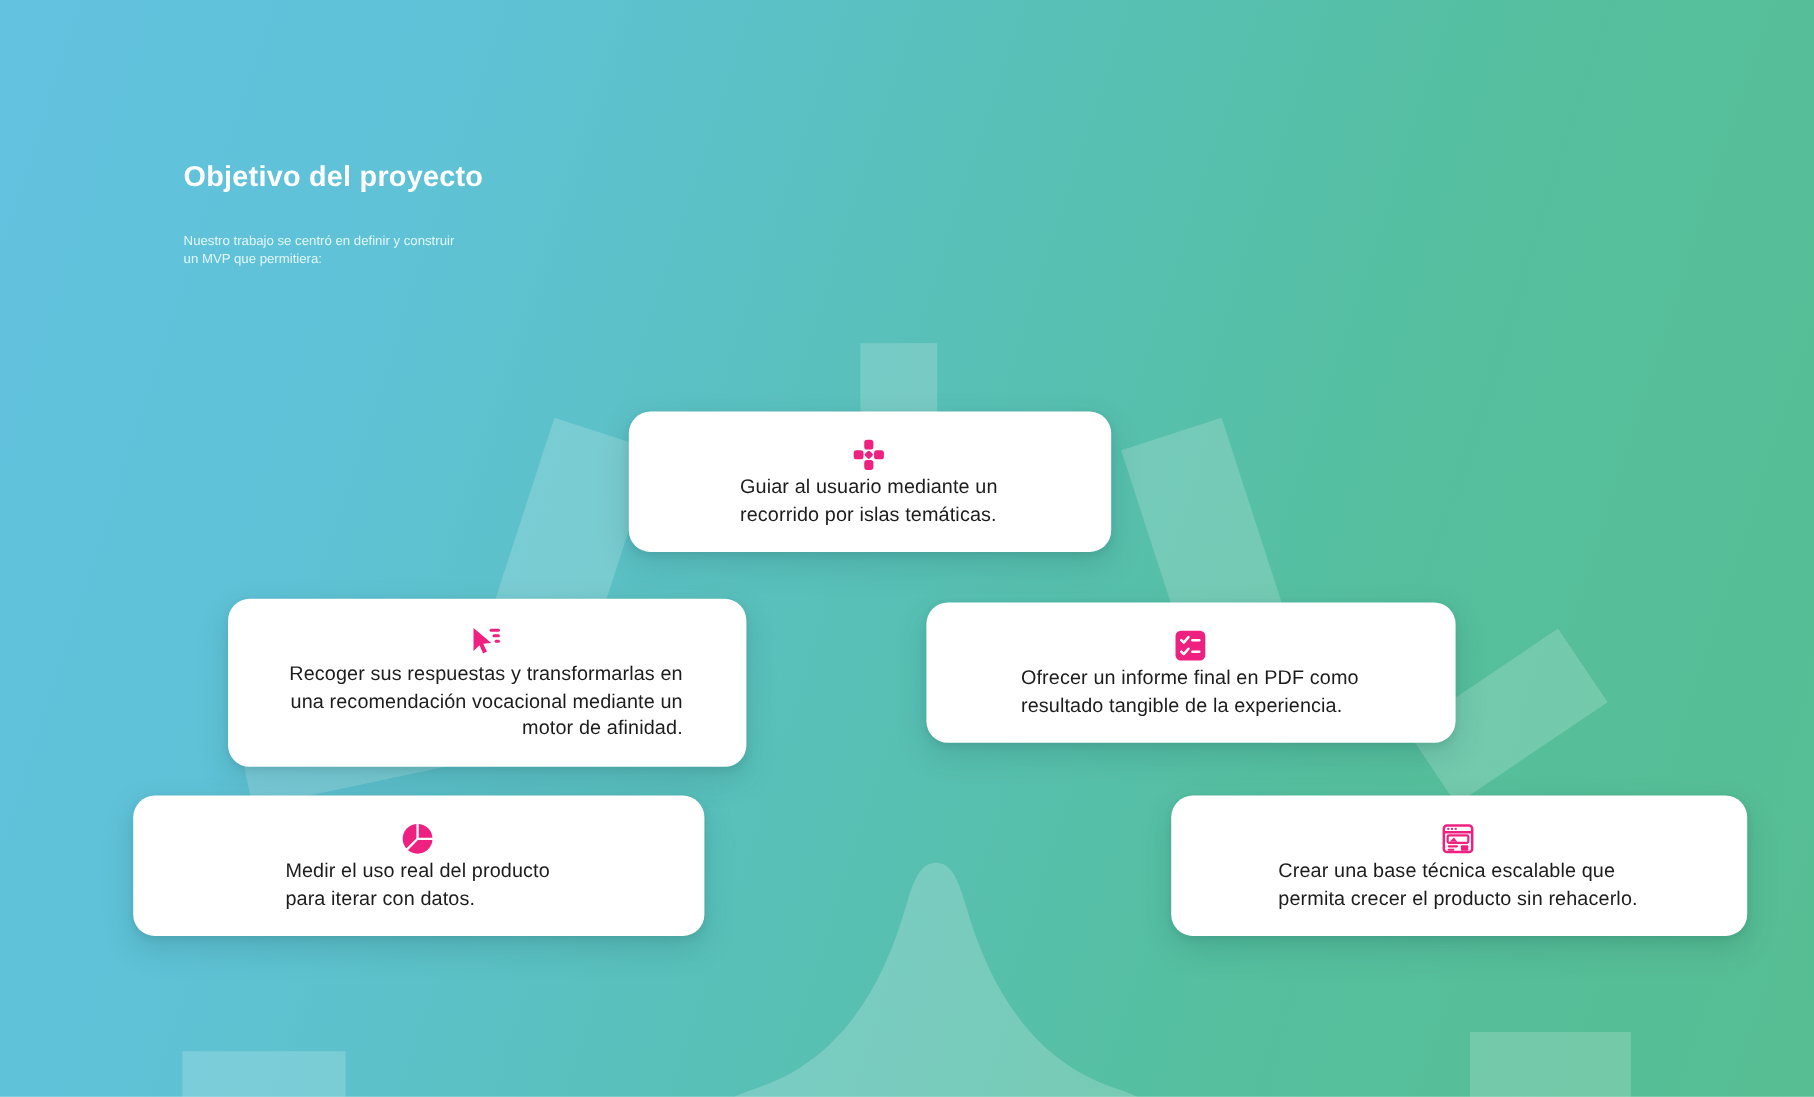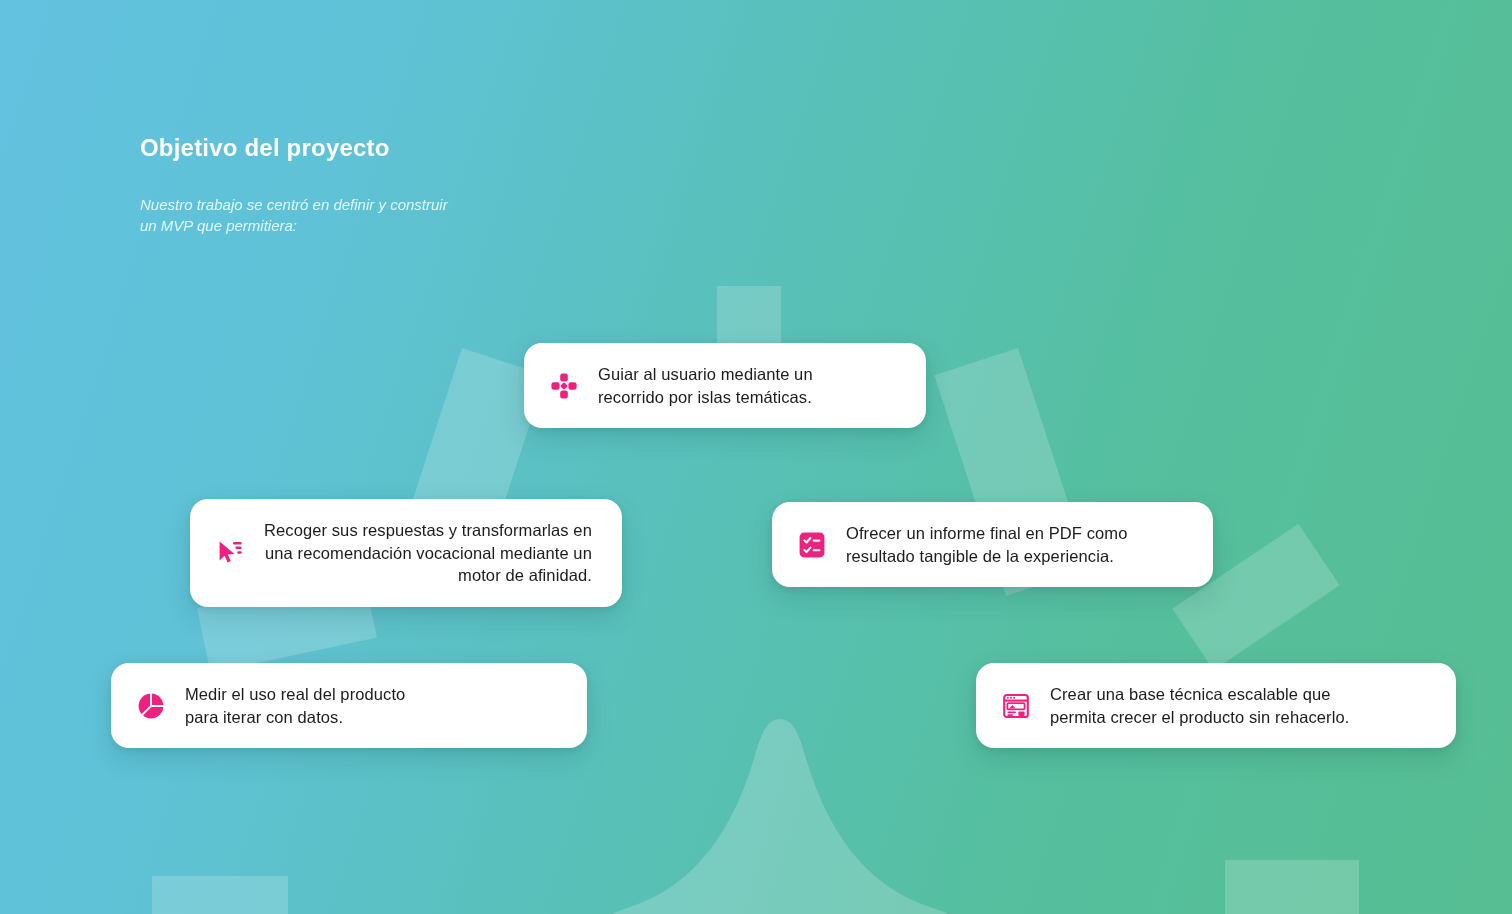--- a/index.html
+++ b/index.html
@@ -36,56 +36,55 @@
   }
   .deco-peak {
     position: absolute;
     pointer-events: none;
   }
   .deco-peak svg { display: block; }
 
   
   .head {
     position: absolute;
-    left: 140px;
+    left: 153px;
     top: 134px;
     width: 520px;
   }
   .head-title {
     margin: 0;
     font-size: 24px;
     font-weight: bold;
     letter-spacing: 0.2px;
     color: #ffffff;
     line-height: 1.2;
   }
   .head-sub {
     margin: 0;
     padding-top: 31px;
-    font-size: 15px;
+    font-size: 11px;
     font-weight: 400;
     color: #e9fbfb;
     line-height: 1.42;
     opacity: 0.95;
     white-space: pre-line;
-    font-style: italic;
   }
 
   
   .card {
     position: absolute;
     display: flex;
     align-items: center;
-    gap: 18px;
     box-sizing: border-box;
     background: #ffffff;
     border-radius: 18px;
     padding: 20px 26px 20px 24px;
     box-shadow: 0 10px 26px rgba(20,70,70,0.17),
                 0 2px 6px rgba(20,70,70,0.10);
+    flex-direction: column;
   }
   .card-icon {
     flex: 0 0 auto;
     width: 32px;
     height: 32px;
     display: flex;
     align-items: center;
     justify-content: center;
   }
   .card-icon svg { display: block; }

